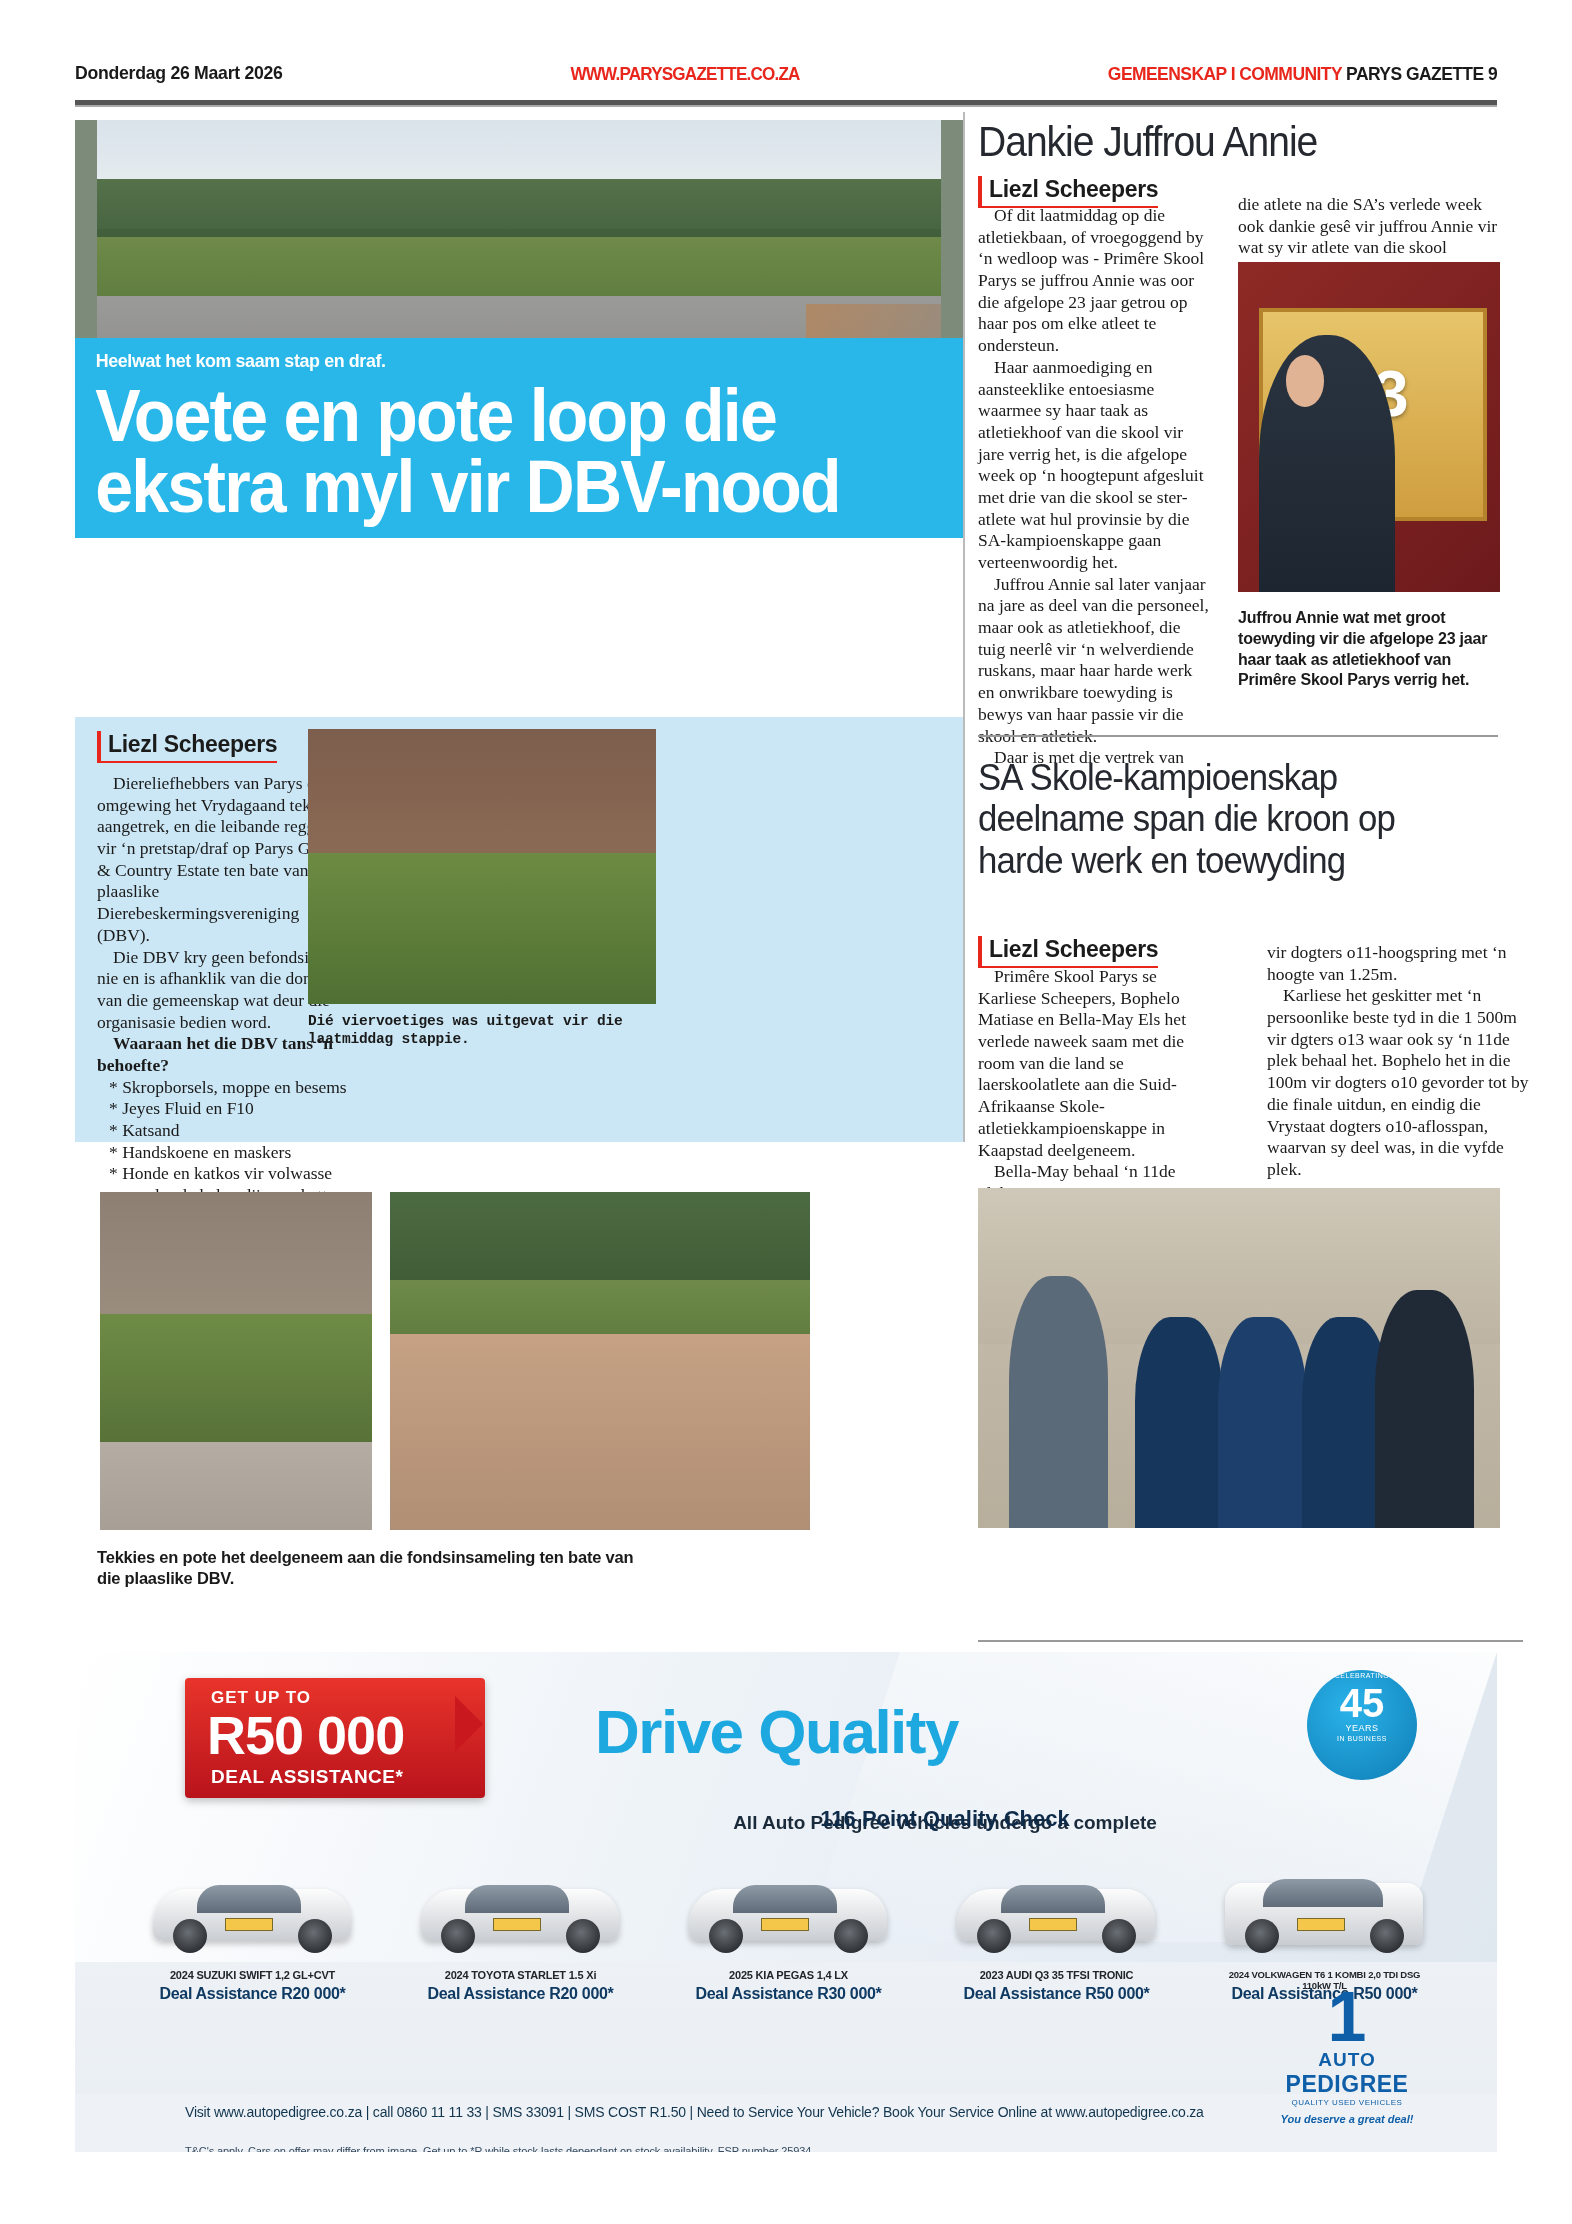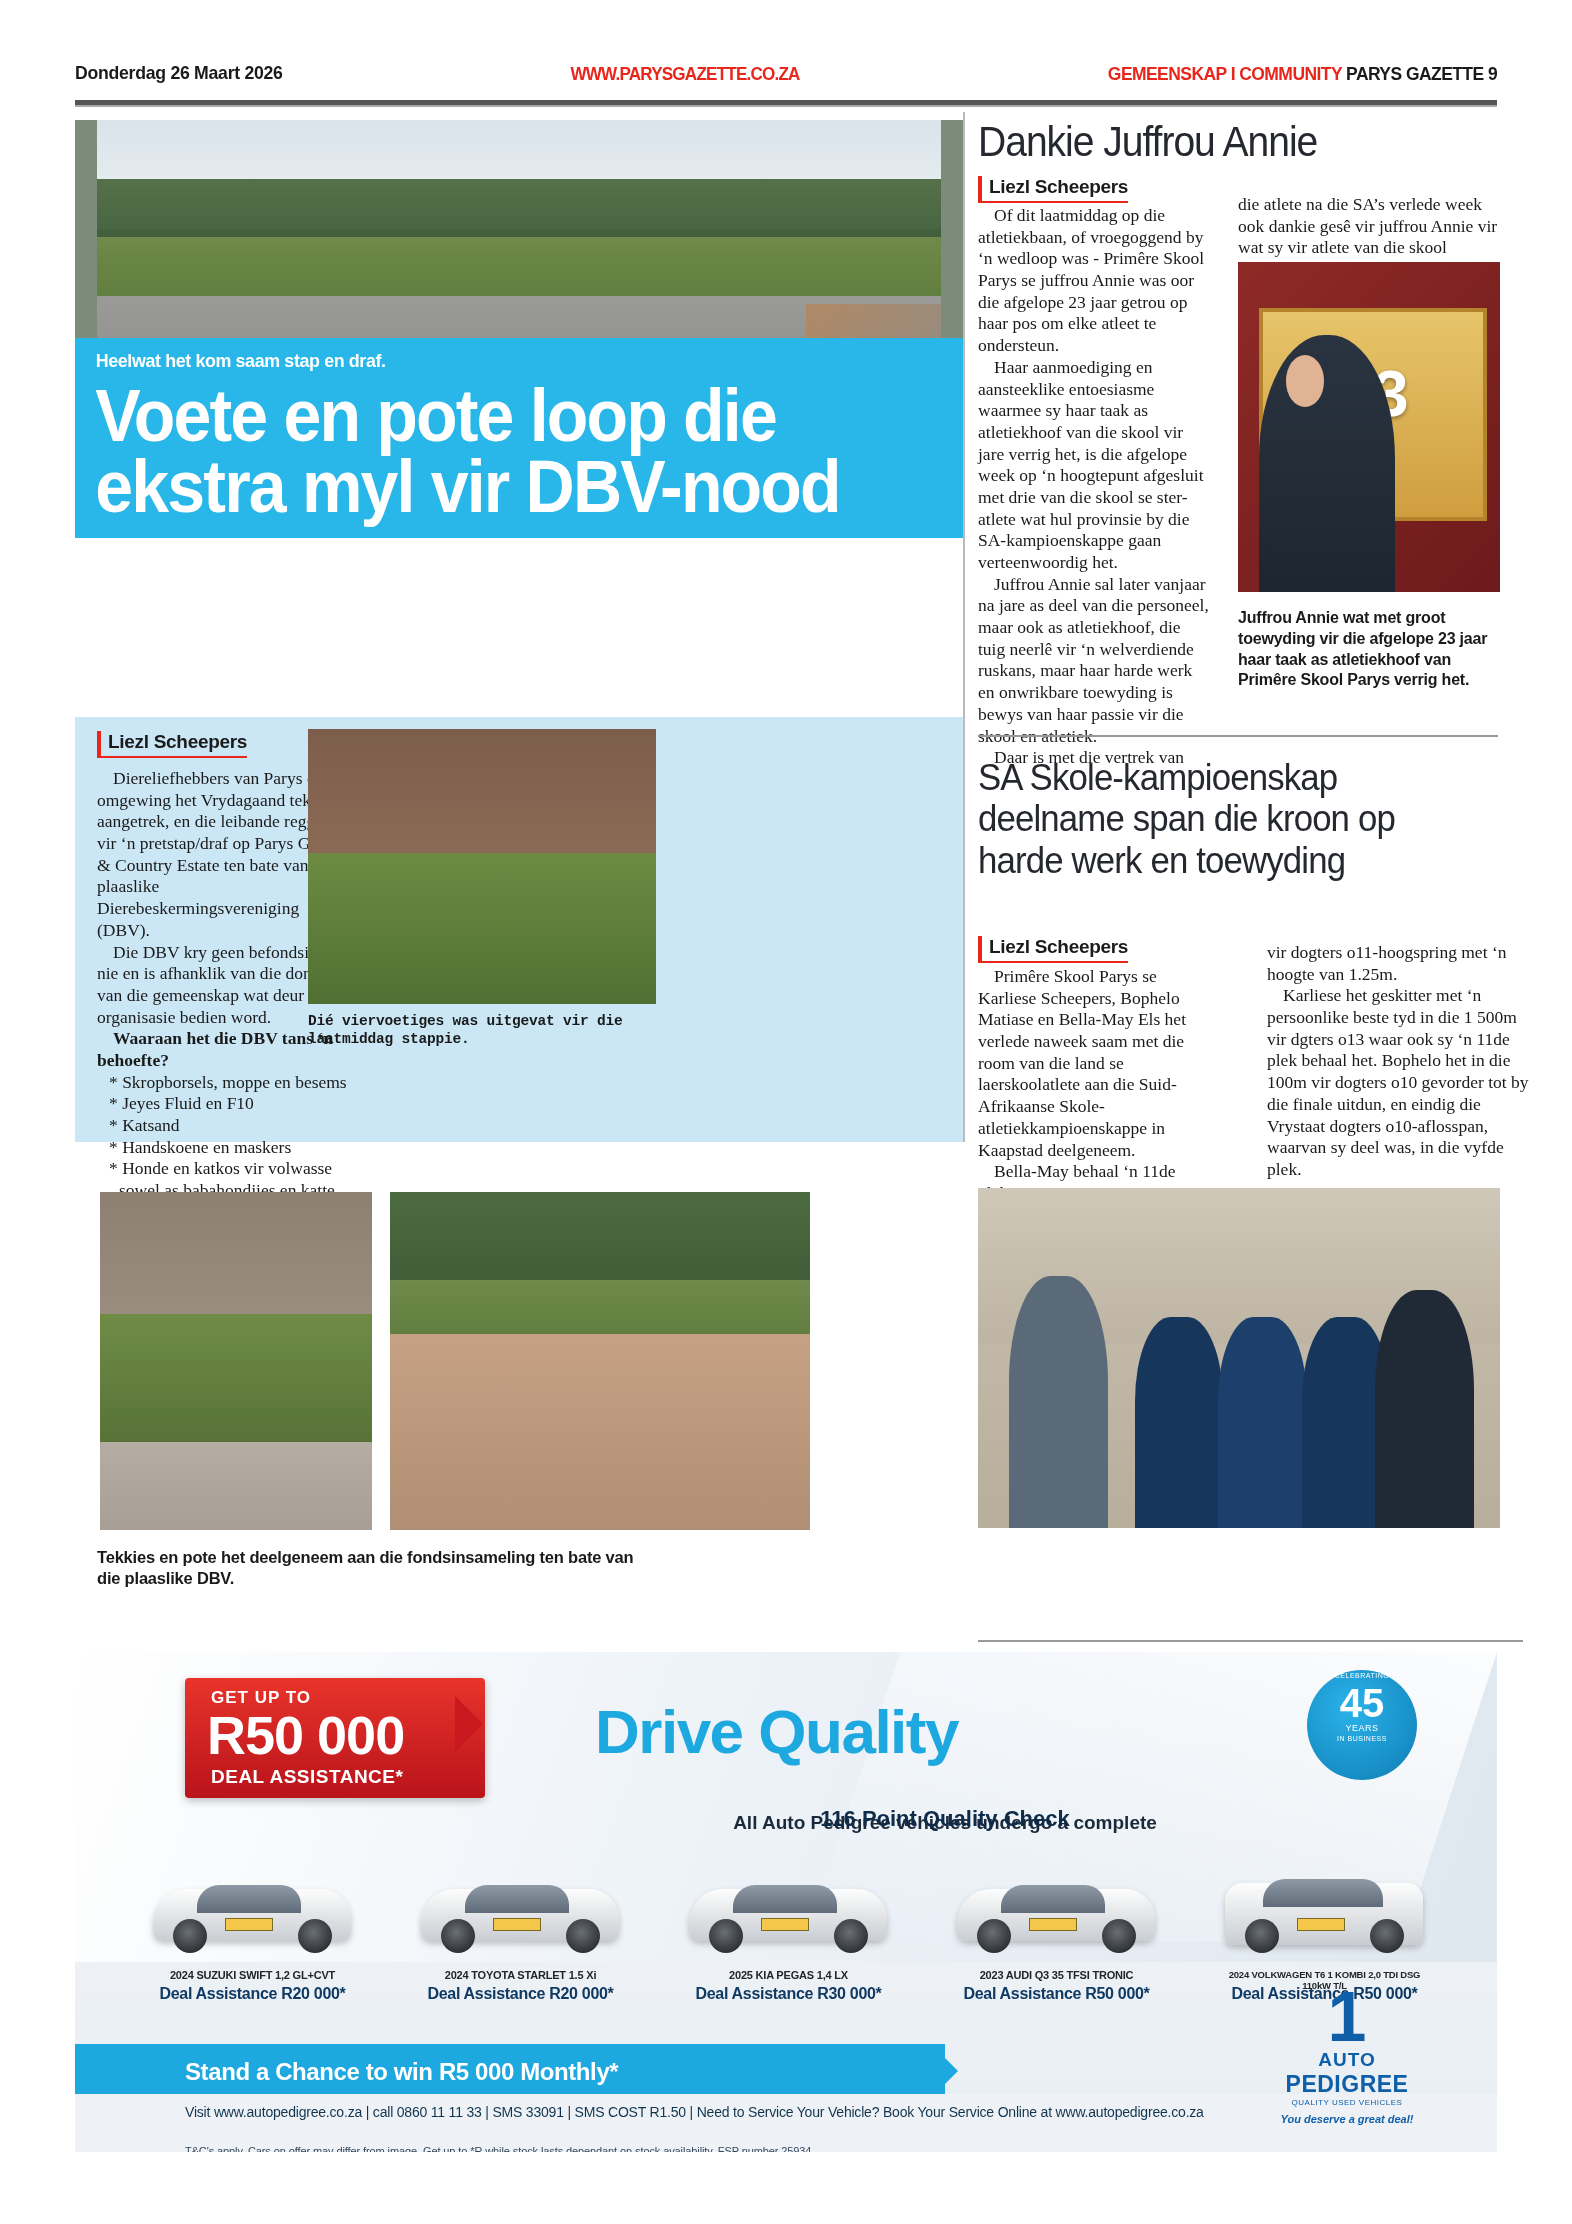--- a/index.html
+++ b/index.html
@@ -49,21 +49,21 @@
 
   .lead-caption{position:absolute;left:0;bottom:0;width:888px;background:#29b6e8;}
   .lead-kicker{font-family:"Liberation Sans",sans-serif;font-weight:bold;color:#fff;
     font-size:19px;padding:12px 0 2px 22px;letter-spacing:-0.4px;transform:scaleX(.94);transform-origin:left center;}
   .lead-head{font-family:"Liberation Sans",sans-serif;font-weight:bold;color:#fff;
     font-size:74px;line-height:0.96;padding:6px 20px 16px 22px;letter-spacing:-2px;
     transform:scaleX(.92);transform-origin:left center;}
 
   .left-body{position:absolute;left:75px;top:717px;width:888px;background:#cbe7f5;height:425px;}
   .lb-pad{position:absolute;left:22px;top:14px;width:250px;}
-  .byline{font-family:"Liberation Sans",sans-serif;font-weight:bold;font-size:19px;
+  .byline{font-family:"Liberation Sans",sans-serif;font-weight:bold;font-size:23px;
     color:#1b1b1b;border-left:4px solid #e8261c;border-bottom:2px solid #e8261c;
     padding:0 0 3px 7px;display:inline-block;letter-spacing:-0.3px;margin-bottom:10px;}
   .bodytext{font-size:17.5px;line-height:1.24;text-align:left;}
   .bodytext p{margin:0;text-indent:16px;}
   .bodytext p.noind{text-indent:0;}
   .bodytext p.b{font-weight:bold;text-indent:16px;}
   .bullets{margin:0;padding:0;list-style:none;font-size:17.5px;line-height:1.24;}
   .bullets li{padding-left:22px;text-indent:-10px;}
 
   .mid-photo{position:absolute;left:308px;top:729px;width:348px;height:275px;overflow:hidden;background:#7e6a5a;}
@@ -406,23 +406,20 @@
         <div class="body" style="border-radius:18px 16px 8px 8px;height:62px;bottom:18px"></div>
         <div class="glass" style="bottom:56px;width:120px;left:46px"></div>
         <div class="plate"></div>
           <div class="w1"></div>
           <div class="w2"></div>
       </div>
       <div class="cname" style="left:1142px;font-size:9.5px">2024 VOLKWAGEN T6 1 KOMBI 2,0 TDI DSG 110kW T/L</div>
       <div class="cdeal" style="left:1142px">Deal  Assistance R50 000*</div>
     </div>
 
-    <div class="stripe">
-      <div class="stripe-t">Stand a Chance to win R5 000 Monthly*</div>
-    </div>
 
     <div class="contactbar">
       <div class="contact-t">Auto Pedigree Parys | 39 Bree Street, Parys | 056-212-2993 | parys@autopedigree.co.za</div>
     </div>
 
     <div class="footbar">
       <div class="foot1">Visit www.autopedigree.co.za | call 0860 11 11 33 | SMS 33091 | SMS COST R1.50 | Need to Service Your Vehicle? Book Your Service Online at www.autopedigree.co.za</div>
       <div class="foot2">T&amp;C's apply. Cars on offer may differ from image.  Get up to *R while stock lasts dependant on stock availability. FSP number 25934.</div>
     </div>
 

